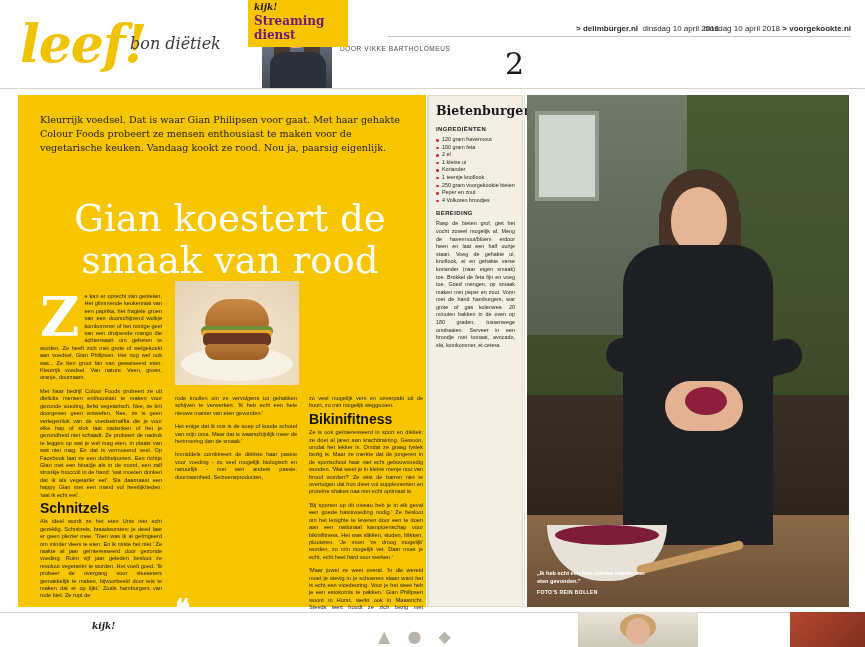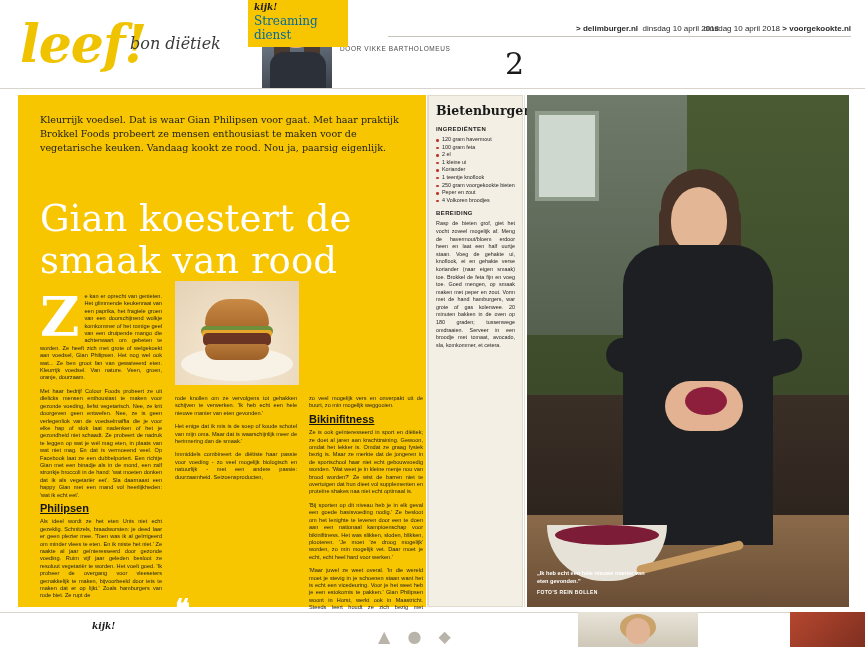--- a/index.html
+++ b/index.html
@@ -149,20 +149,21 @@
   }
   .headline {
     position: absolute;
     left: 22px; top: 78px;
     width: 380px;
     font-family: "DejaVu Serif", serif;
     font-weight: normal;
     font-size: 37px;
     line-height: 42px;
     color: #ffffff;
+    text-align: center;
   }
 
   .dropcap {
     float: left;
     font-family: "DejaVu Serif", serif;
     font-size: 54px;
     line-height: 44px;
     font-weight: bold;
     color: #ffffff;
     margin: 2px 5px 0 0;
@@ -176,24 +177,23 @@
     color: #1f1f1f;
     text-align: justify;
   }
   .col p { margin: 0 0 6px 0; }
   .col1 { left: 22px; top: 198px; width: 122px; }
   .col2 { left: 157px; top: 300px; width: 122px; }
   .col3 { left: 291px; top: 300px; width: 114px; }
 
   .subhead {
     font-weight: bold;
-    font-size: 11px;
+    font-size: 14px;
     margin: 4px 0 3px 0;
     color: #141414;
-    text-decoration: underline;
   }
 
   .burger-photo {
     position: absolute;
     left: 157px; top: 186px;
     width: 124px; height: 104px;
     background: radial-gradient(circle at 50% 75%, #f4e9d8 0%, #efdfc6 45%, #e4d2b5 100%);
     overflow: hidden;
   }
   .burger-photo .plate {
@@ -464,22 +464,22 @@
   }
   .kijk-box .k1 {
     position: absolute; left: 6px; top: 2px;
     font-family: "DejaVu Serif", serif;
     font-style: italic; font-weight: bold;
     font-size: 9px; color: #1a1a1a;
   }
   .kijk-box .k2 {
     position: absolute; left: 6px; top: 14px;
     font-family: "DejaVu Serif", serif;
-    font-weight: normal;
-    font-size: 12px; color: #0369a1;
+    font-weight: bold;
+    font-size: 12px; color: #701a75;
   }
   .bottom-logos {
     position: absolute;
     left: 378px; top: 14px;
     font-family: "DejaVu Serif", serif;
     font-size: 16px;
     letter-spacing: 6px;
     color: #b9b4aa;
   }
   .thumb-a {
@@ -543,40 +543,40 @@
     <div class="mast-meta2">
       <b>&gt; delimburger.nl</b>
       &nbsp;<span>dinsdag 10 april 2018</span>
     </div>
 
     <div class="pagenum">2</div>
   </div>
 
   <div class="main-panel">
 
-    <div class="intro">Kleurrijk voedsel. Dat is waar Gian Philipsen voor gaat. Met haar praktijk Brokkel Foods probeert ze mensen enthousiast te maken voor de vegetarische keuken. Vandaag kookt ze rood. Nou ja, paarsig eigenlijk.</div>
+    <div class="intro">Kleurrijk voedsel. Dat is waar Gian Philipsen voor gaat. Met haar gehakte Colour Foods probeert ze mensen enthousiast te maken voor de vegetarische keuken. Vandaag kookt ze rood. Nou ja, paarsig eigenlijk.</div>
 
     <h1 class="headline">Gian koestert de smaak van rood</h1>
 
     <div class="burger-photo">
       <div class="plate"></div>
       <div class="bunTop"></div>
       <div class="lettuce"></div>
       <div class="cheese"></div>
       <div class="patty"></div>
       <div class="bunBottom"></div>
     </div>
 
     <div class="col col1">
       <p>
         <span class="dropcap">Z</span>
         <span>e kan er oprecht van genieten. Het glimmende keukenraai van een paprika, het fragiele groen van een doorschijnend wolkje komkommer of het romige geel van een druipende mango die achterwaart om gebeten te worden. Ze heeft zich met grote of welgekoekt aan voedsel, Gian Philipsen. Het nog wel ook wat... Ze ben groot fan van gewaiveerd eten. Kleurrijk voedsel. Van nature. Veen, groen, oranje, dourzaam.</span>
       </p>
       <p>Met haar bedrijf Colour Foods probeert ze uit dlelicks mensen enthousiast te maken voor gezonde voeding, liefst vegetarisch. Nee, ze krit doorgeven geen entwefen. Nee, ze is geen verlegenliok van de voedselmaffia die je voor elke hap of slok laat nadenken of het je gezondheid niet schaadt. Ze probeert de nadruk te leggen op wat je wél mag eten, in plaats van wat niet mag. En dat is vermoeend veel. Op Facebook laat ze een dubbelporiert. Een richtje Gian met een binadje als in de mond, een zalf stronkje broccoli in de hand: 'wat moeten donken dat ik als vegetariër eet'. Sla daarnaast een happy Gian met een mand vol heerlijkheden: 'wat ik echt eet'.</p>
-      <p class="subhead">Philipsen</p>
+      <p class="subhead">Schnitzels</p>
       <p>Als ideel wordt ze het eten Unis niet echt gezeklig. Schnitzels, braadworsten: je deed laar er geen plezier mee. 'Toen was ik al geïrrigeerd om minder vlees te eten. En ik miste het niet.' Ze raakte al jaar geïnteresseerd door gezonde voeding. Ruim vijf jaar geleden besloot ze resoluut vegetariër te worden. Het voelt goed. 'Ik probeer de overgang voor vleeseters gemakkelijk te maken, bijvoorbeeld door iets te maken dat er op lijkt.' Zoals hamburgers van rode biet. Ze rupt de</p>
     </div>
 
     <div class="col col2">
       <p>rode knollen om ze vervolgens tot gehakken schijven te verwerken. 'Ik heb echt een hele nieuwe manier van eten gevonden.'</p>
       <p>Het enige dat ik mis is de soep of koude schotel van mijn oma. Maar dat is waarschijnlijk meer de herinnering dan de smaak.'</p>
       <p>Immiddels combineert de diëtiste haar passie voor voeding - zo veel mogelijk biologisch en natuurlijk - met een andere passie: duurzaamheid. Seizoensproducten,</p>
     </div>
 
     <div class="col col3">

